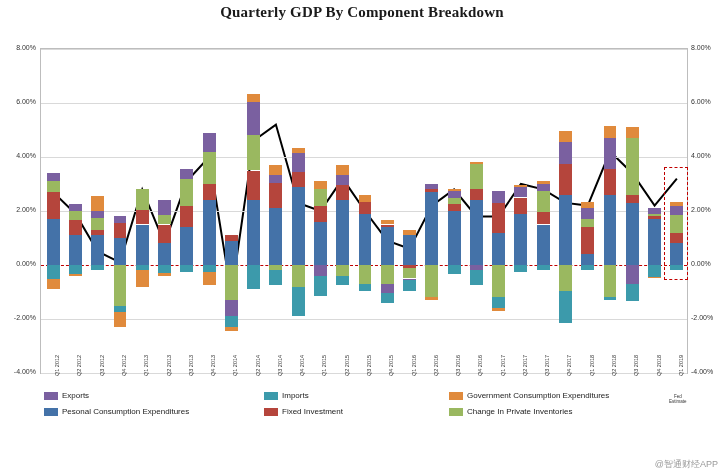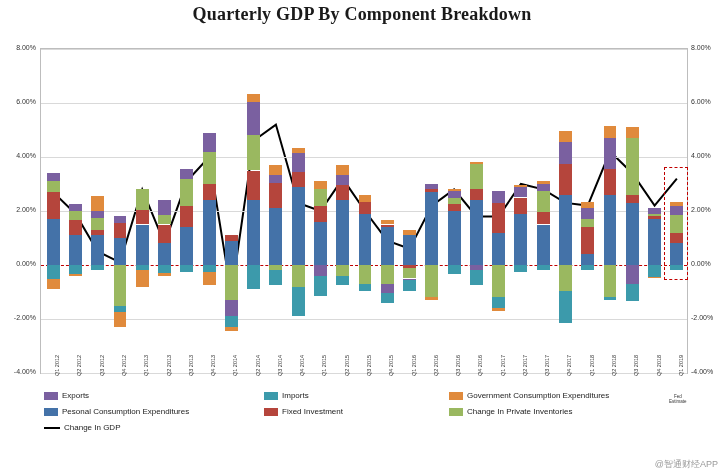--- a/index.html
+++ b/index.html
@@ -1,18 +1,18 @@
 <!DOCTYPE html>
 <html><head>
 <meta charset="utf-8">
 <style>
   html,body{margin:0;padding:0;}
   body{width:724px;height:475px;background:#ffffff;font-family:"Liberation Sans",sans-serif;overflow:hidden;position:relative;}
   #chart-root{position:absolute;left:0;top:0;width:724px;height:475px;background:#fff;}
-  #title{position:absolute;left:0;top:4px;width:724px;text-align:center;font-family:"Liberation Serif",serif;font-size:18px;font-weight:bold;color:#1a1a1a;letter-spacing:.2px;}
+  #title{position:absolute;left:0;top:4px;width:724px;text-align:center;font-family:"Liberation Serif",serif;font-size:15px;font-weight:bold;color:#1a1a1a;letter-spacing:.2px;}
   #plot-frame{position:absolute;left:40px;top:48px;width:648px;height:326px;border:1px solid #bdbdbd;box-sizing:border-box;background:#fff;}
   .gridline{position:absolute;left:0;width:100%;height:1px;background:#d9d9d9;}
   .zeroline{position:absolute;left:0;width:100%;height:0;border-top:1px dashed #c00000;}
   .ytick{position:absolute;font-size:7px;color:#333;text-align:right;width:36px;}
   .ytick.right{text-align:left;width:36px;}
   .xtick{position:absolute;font-size:5.5px;color:#333;width:40px;text-align:left;transform-origin:left top;transform:rotate(-90deg);white-space:nowrap;}
   .bar-col{position:absolute;bottom:0;top:0;}
   .seg{position:absolute;width:100%;}
   #svg-line{position:absolute;left:0;top:0;overflow:visible;}
   #legend{position:absolute;left:44px;top:390px;width:640px;font-size:8px;color:#222;}
@@ -298,26 +298,20 @@
           <span class="swatch" style="background: rgb(68, 114, 168);"></span>
           <span>Pesonal Consumption Expenditures</span>
         </div>
         <div class="legend-item" style="position: absolute; left: 220px; margin-right: 0px;">
           <span class="swatch" style="background: rgb(181, 69, 60);"></span>
           <span>Fixed Investment</span>
         </div>
         <div class="legend-item" style="position: absolute; left: 405px; margin-right: 0px;">
           <span class="swatch" style="background: rgb(154, 184, 96);"></span>
           <span>Change In Private Inventories</span>
-        </div>
-      </div>
-    <div class="legend-row" style="position: relative; height: 11px;">
-        <div class="legend-item" style="position: absolute; left: 0px; margin-right: 0px;">
-          <span class="swatch-line" style="border-top-color: rgb(0, 0, 0);"></span>
-          <span>Change In GDP</span>
         </div>
       </div>
   </div>
 
   <div id="watermark">@智通财经APP</div>
 <div class="ytick" style="left: 0px; top: 44px;">8.00%</div>
     <div class="ytick right" style="left: 691px; top: 44px;">8.00%</div>
     <div class="ytick" style="left: 0px; top: 98px;">6.00%</div>
     <div class="ytick right" style="left: 691px; top: 98px;">6.00%</div>
     <div class="ytick" style="left: 0px; top: 152px;">4.00%</div>

